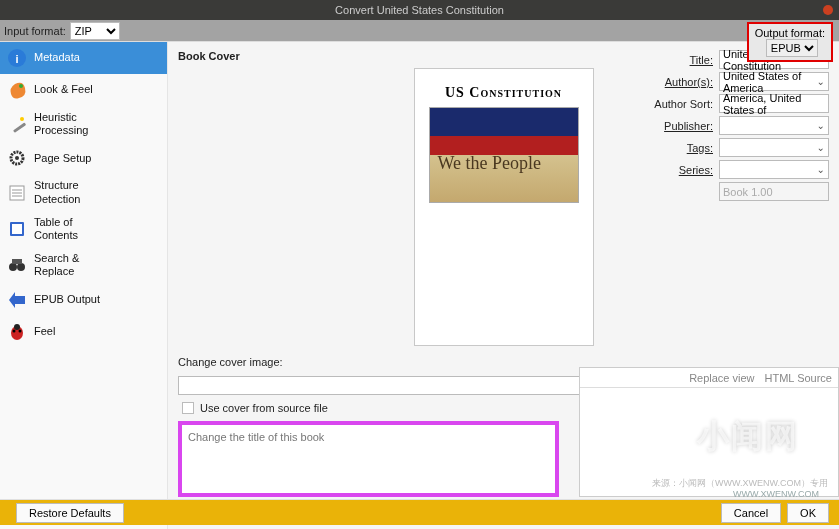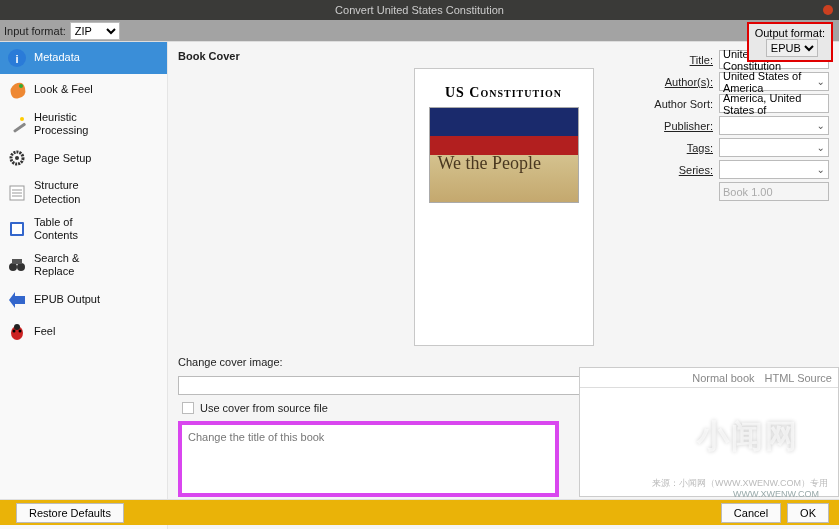--- a/index.html
+++ b/index.html
@@ -185,21 +185,21 @@
       <span class="chk"></span>
       <label>Use cover from source file</label>
     </div>
 
     <div class="editor">
       <span>Change the title of this book</span>
     </div>
 
     <div class="desc-panel">
       <div class="desc-tabs">
-        <span>Normal book</span>
+        <span>Replace view</span>
         <span>HTML Source</span>
       </div>
       <div class="wm">来源：小闻网（WWW.XWENW.COM）专用</div>
     </div>
   </div>
 </div>
 
 <div class="rightform">
   <div class="rf-row">
       <label>Title:</label>

